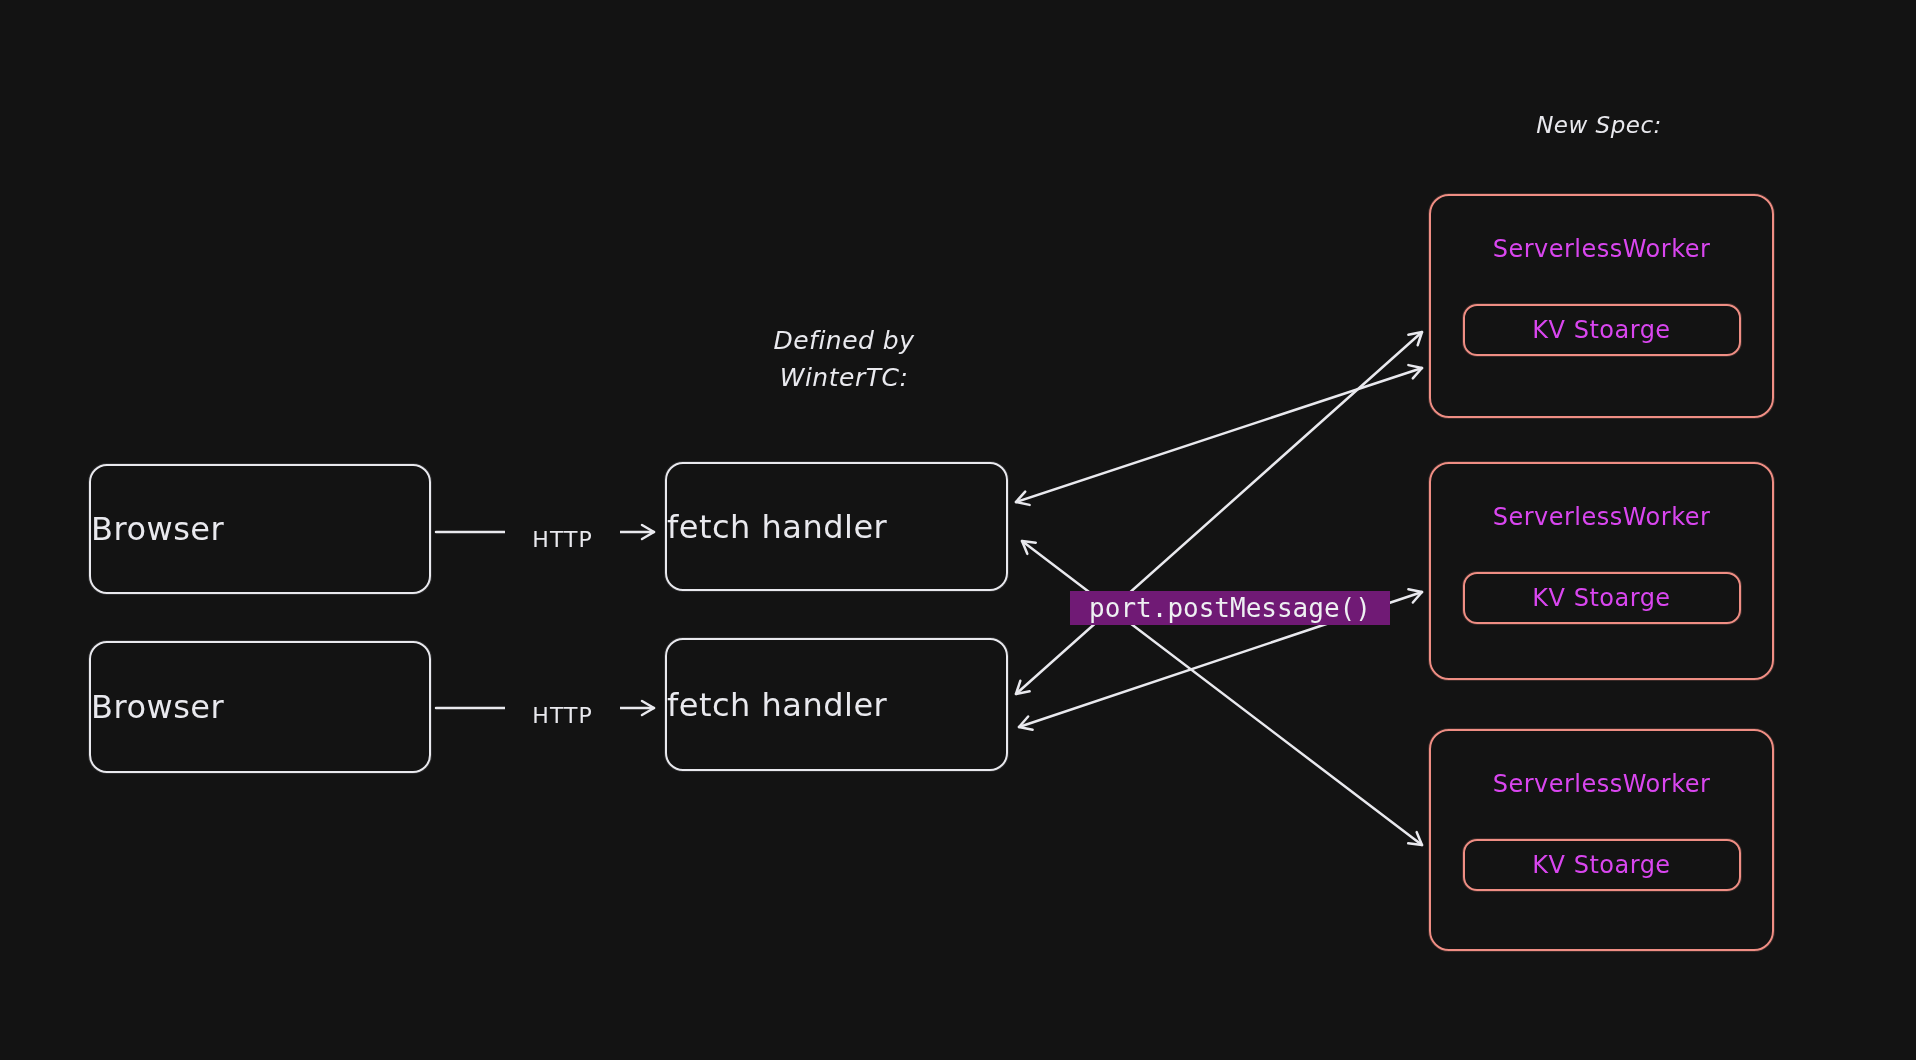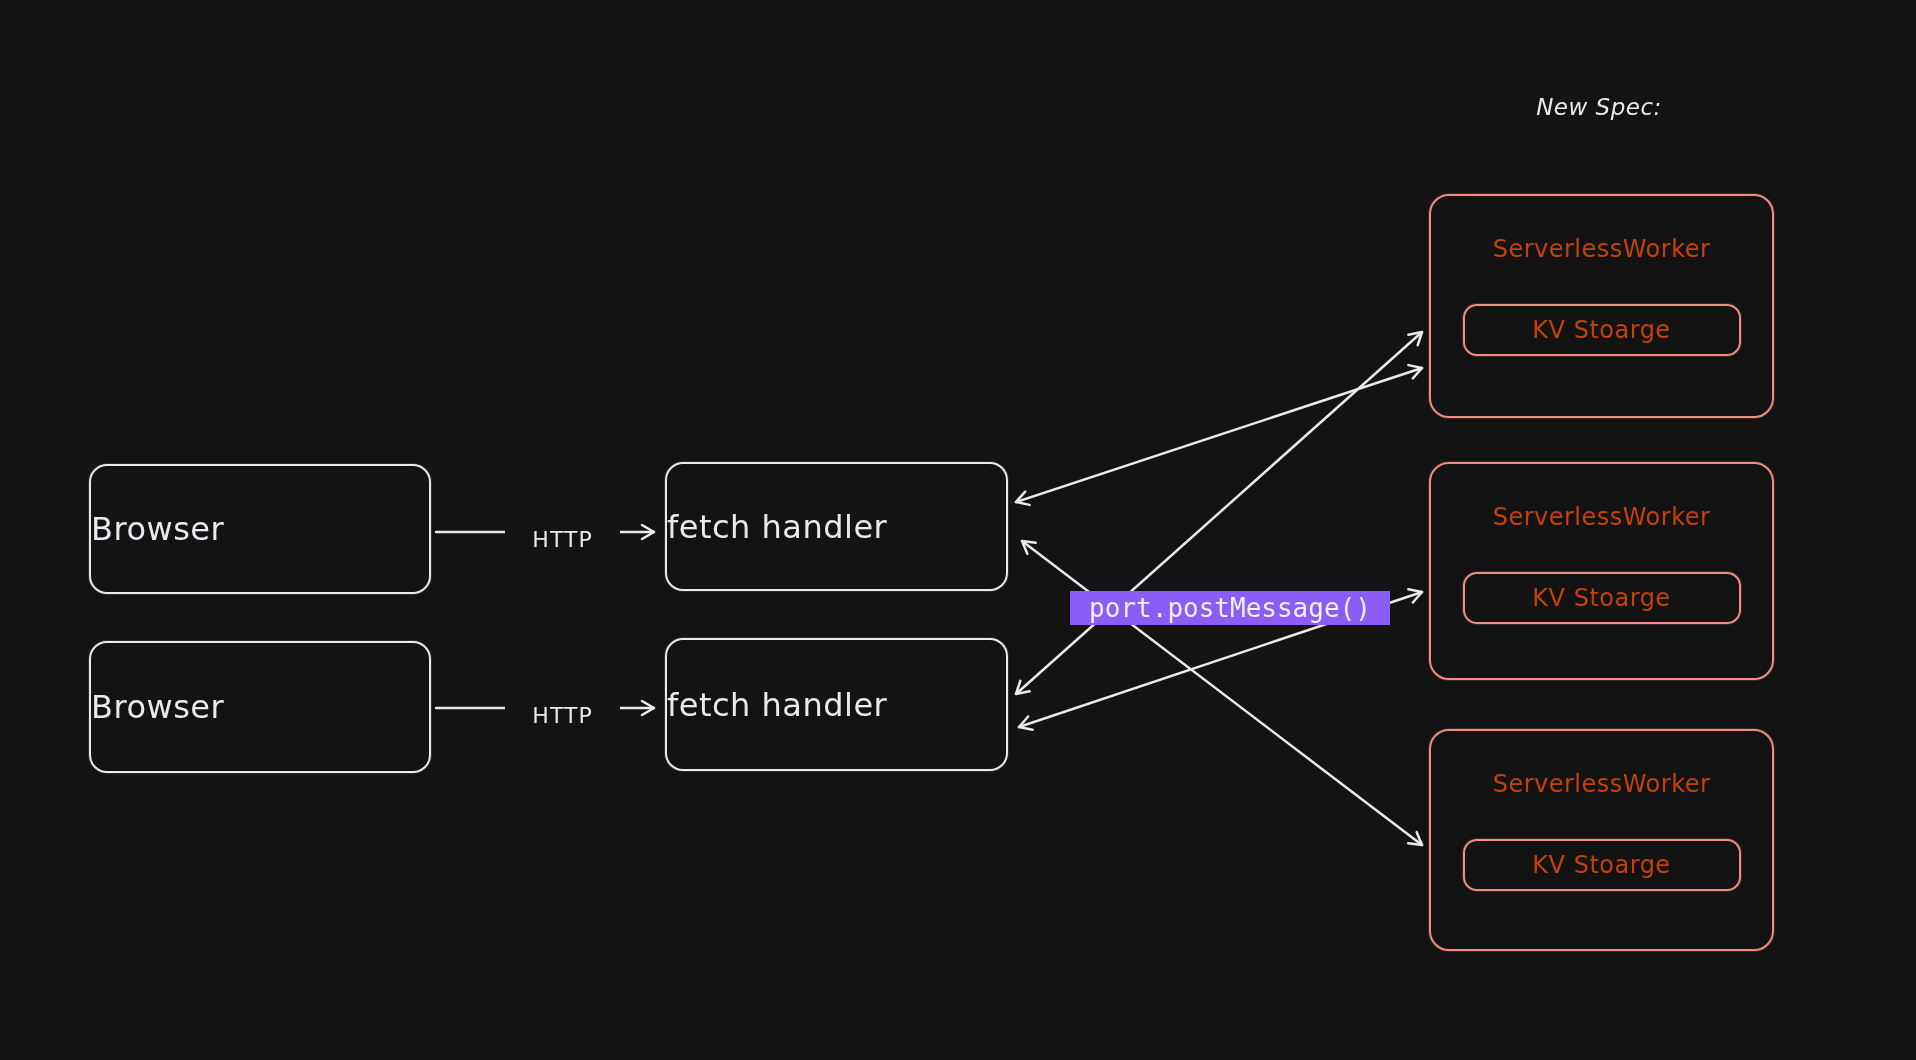--- a/index.html
+++ b/index.html
@@ -28,21 +28,21 @@
     font-size: 32px;
     letter-spacing: 0.5px;
     z-index: 2;
     box-sizing: border-box;
     box-shadow: 0 0 0 1px rgba(233,233,238,0.12);
   }
   .worker {
     position: absolute;
     border: 2.5px solid #ef8e84;
     border-radius: 20px;
-    color: #c2410c;
+    color: #d946ef;
     display: flex;
     flex-direction: column;
     align-items: center;
     padding-top: 38px;
     z-index: 2;
     box-sizing: border-box;
     box-shadow: 0 0 0 1px rgba(239,142,132,0.18);
   }
   .worker-title {
     font-size: 24px;
@@ -77,38 +77,38 @@
     background: #131313;
     padding: 0 10px;
     font-size: 22px;
     letter-spacing: 1px;
     z-index: 3;
     text-align: center;
     margin-top: 8px;
   }
   .pm-label {
     position: absolute;
-    background: #8b5cf6;
+    background: #701a75;
     padding: 2px 10px;
     font-size: 26px;
     font-family: "DejaVu Sans Mono", monospace;
     z-index: 3;
     text-align: center;
     color: #eef0f2;
   }
 
   
   #browser-1 { left: 89px;  top: 464px; width: 342px; height: 130px; }
   #browser-2 { left: 89px;  top: 641px; width: 342px; height: 132px; }
   #fetch-1   { left: 665px; top: 462px; width: 343px; height: 129px; }
   #fetch-2   { left: 665px; top: 638px; width: 343px; height: 133px; }
   #worker-1  { left: 1429px; top: 194px; width: 345px; height: 224px; }
   #worker-2  { left: 1429px; top: 462px; width: 345px; height: 218px; }
   #worker-3  { left: 1429px; top: 729px; width: 345px; height: 222px; }
-  #new-spec-label   { left: 1479px; top: 94px; width: 240px; }
+  #new-spec-label   { left: 1479px; top: 112px; width: 240px; }
   #defined-by-label { left: 719px;  top: 322px; width: 250px; }
   #http-label-1 { left: 505px; top: 519px; width: 95px; }
   #http-label-2 { left: 505px; top: 695px; width: 95px; }
   #pm-label { left: 1070px; top: 591px; width: 300px; }
 </style>
 </head>
 <body>
 
 <div class="canvas">
 
@@ -123,20 +123,24 @@
     <line x1="436" y1="708" x2="654" y2="708" stroke="#e9e9ee" stroke-width="2.5" stroke-linecap="round" marker-end="url(#ah)"></line>
 
     <line x1="1016" y1="502" x2="1422" y2="368" stroke="#e9e9ee" stroke-width="2.5" stroke-linecap="round" marker-start="url(#ah)" marker-end="url(#ah)"></line>
     <line x1="1022" y1="541" x2="1422" y2="845" stroke="#e9e9ee" stroke-width="2.5" stroke-linecap="round" marker-start="url(#ah)" marker-end="url(#ah)"></line>
     <line x1="1016" y1="694" x2="1422" y2="332" stroke="#e9e9ee" stroke-width="2.5" stroke-linecap="round" marker-start="url(#ah)" marker-end="url(#ah)"></line>
     <line x1="1019" y1="727" x2="1422" y2="592" stroke="#e9e9ee" stroke-width="2.5" stroke-linecap="round" marker-start="url(#ah)" marker-end="url(#ah)"></line>
   </svg>
 
   <div class="annotation new-spec" id="new-spec-label">New Spec:</div>
 
+  <div class="annotation defined-by" id="defined-by-label">
+    <div>Defined by</div>
+    <div>WinterTC:</div>
+  </div>
 
   <div class="box" id="browser-1">
     <span>Browser</span>
   </div>
   <div class="box" id="browser-2">
     <span>Browser</span>
   </div>
 
   <div class="http-label" id="http-label-1">HTTP</div>
   <div class="http-label" id="http-label-2">HTTP</div>

